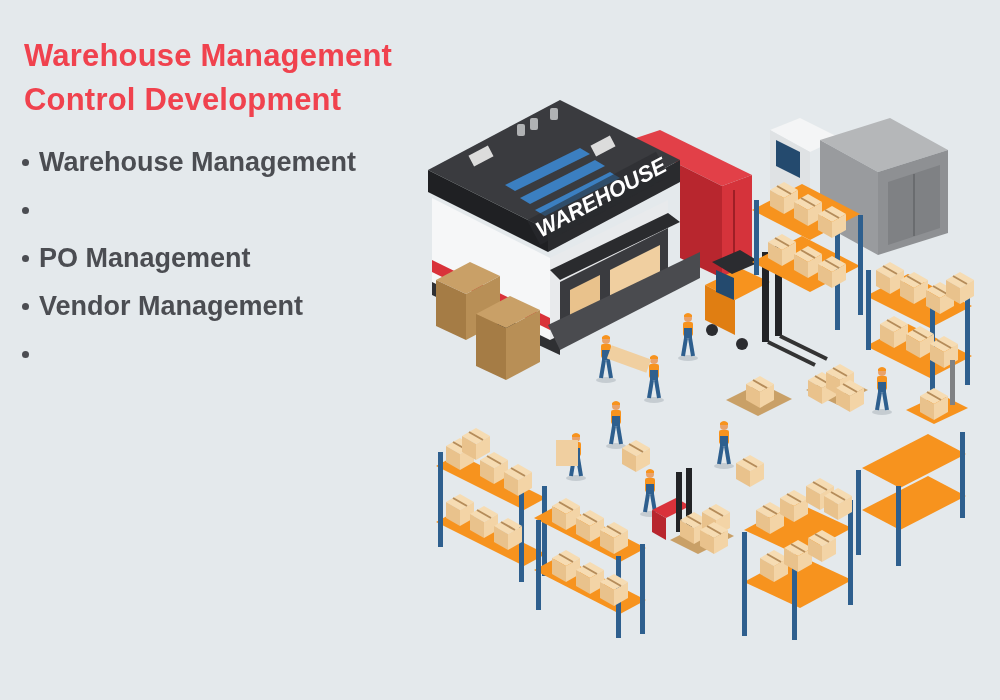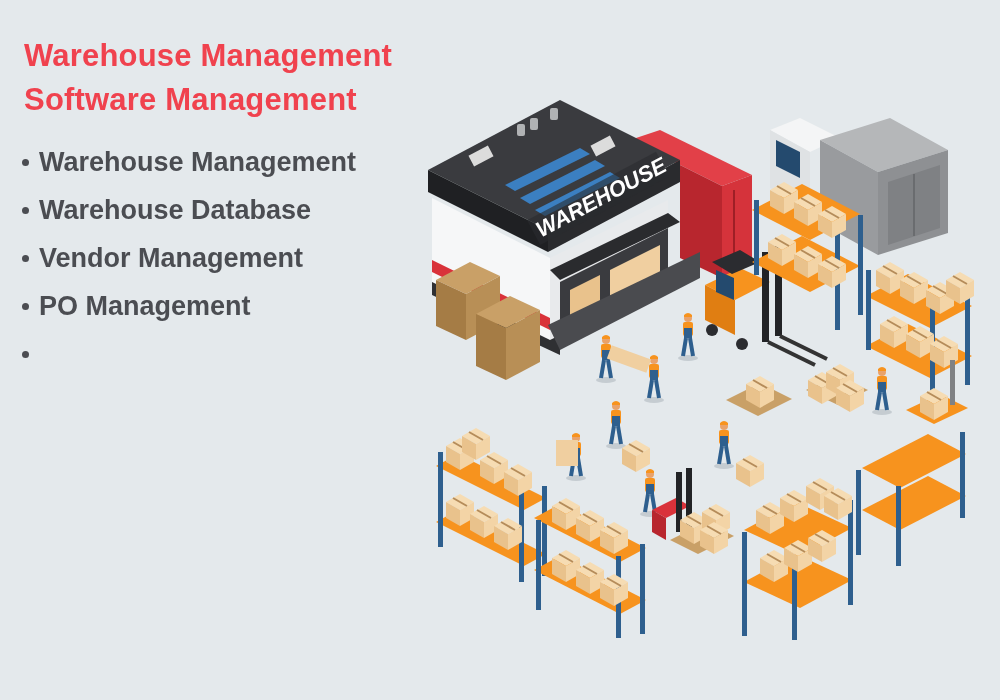--- a/index.html
+++ b/index.html
@@ -9,39 +9,38 @@
   .features{position:absolute;left:18px;top:138px;margin:0;padding:0;list-style:none;}
   .features li{display:flex;align-items:center;height:48px;color:#4b4d52;font-weight:700;font-size:27px;}
   .features .dot{width:7px;height:7px;border-radius:50%;background:#4b4d52;margin:0 10px 0 4px;flex:none;}
   .illus{position:absolute;left:0;top:0;width:1000px;height:700px;}
 </style>
 </head>
 <body>
 
 <h1 class="title">
   <span>Warehouse Management</span>
-  <span>Software Management</span>
+  <span>Control Development</span>
 </h1>
 
 <ul class="features">
   <li>
       <span class="dot"></span>
       <span>Warehouse Management</span>
     </li>
   <li>
       <span class="dot"></span>
-      <span>Warehouse Database</span>
+    </li>
+  <li>
+      <span class="dot"></span>
+      <span>PO Management</span>
     </li>
   <li>
       <span class="dot"></span>
       <span>Vendor Management</span>
-    </li>
-  <li>
-      <span class="dot"></span>
-      <span>PO Management</span>
     </li>
   <li>
       <span class="dot"></span>
     </li>
 </ul>
 
 <svg class="illus" viewBox="0 0 1000 700">
   <defs>
     <g id="box">
       <polygon points="0,8 14,0 28,8 14,16" fill="#f6dcb3"></polygon>

